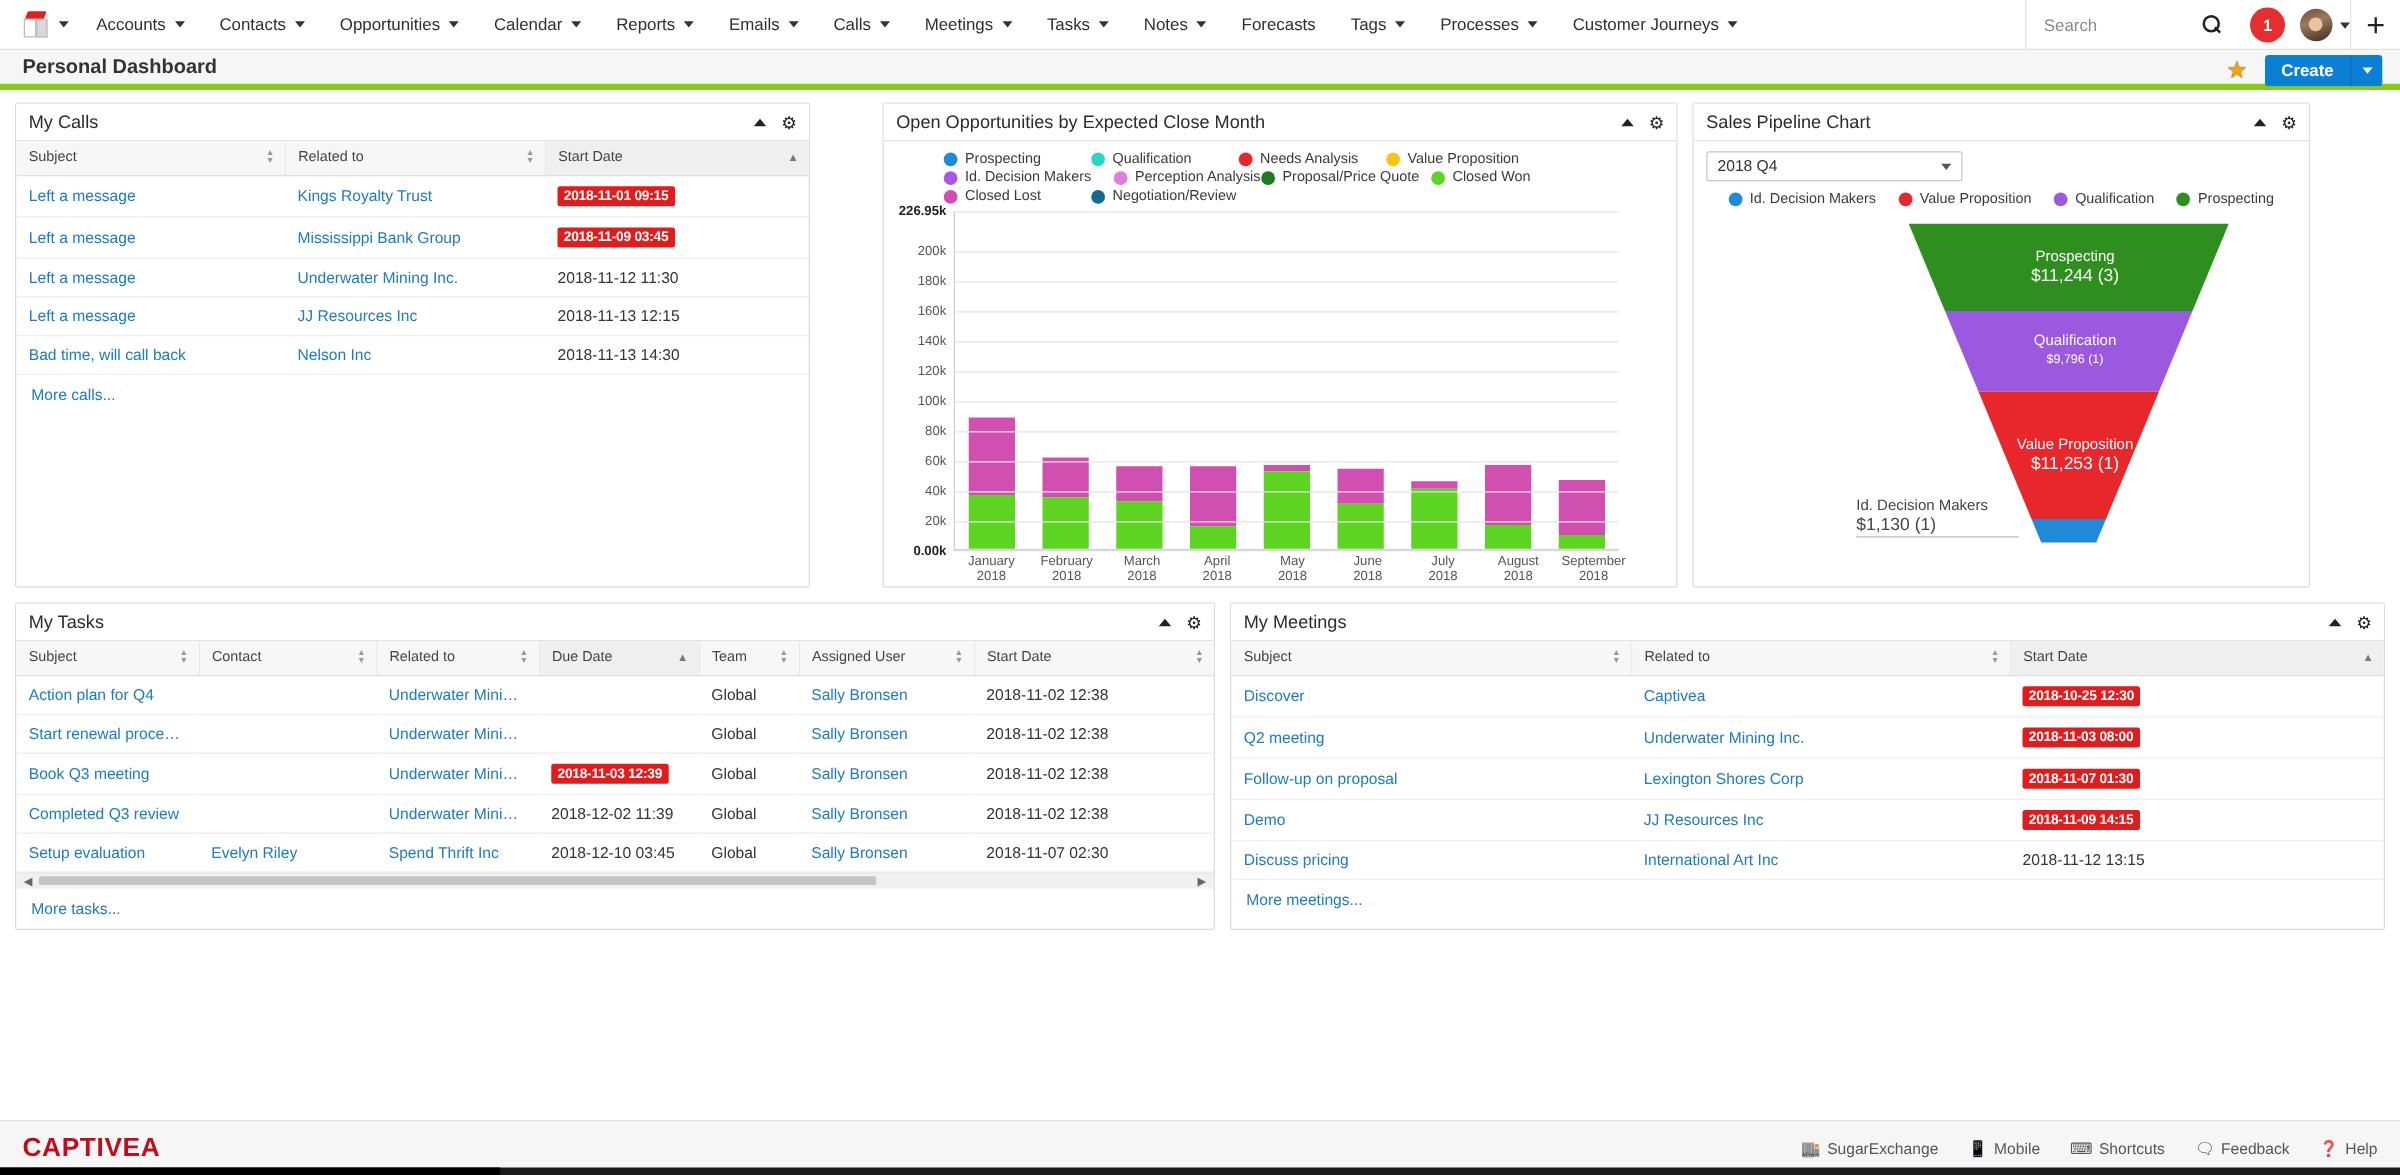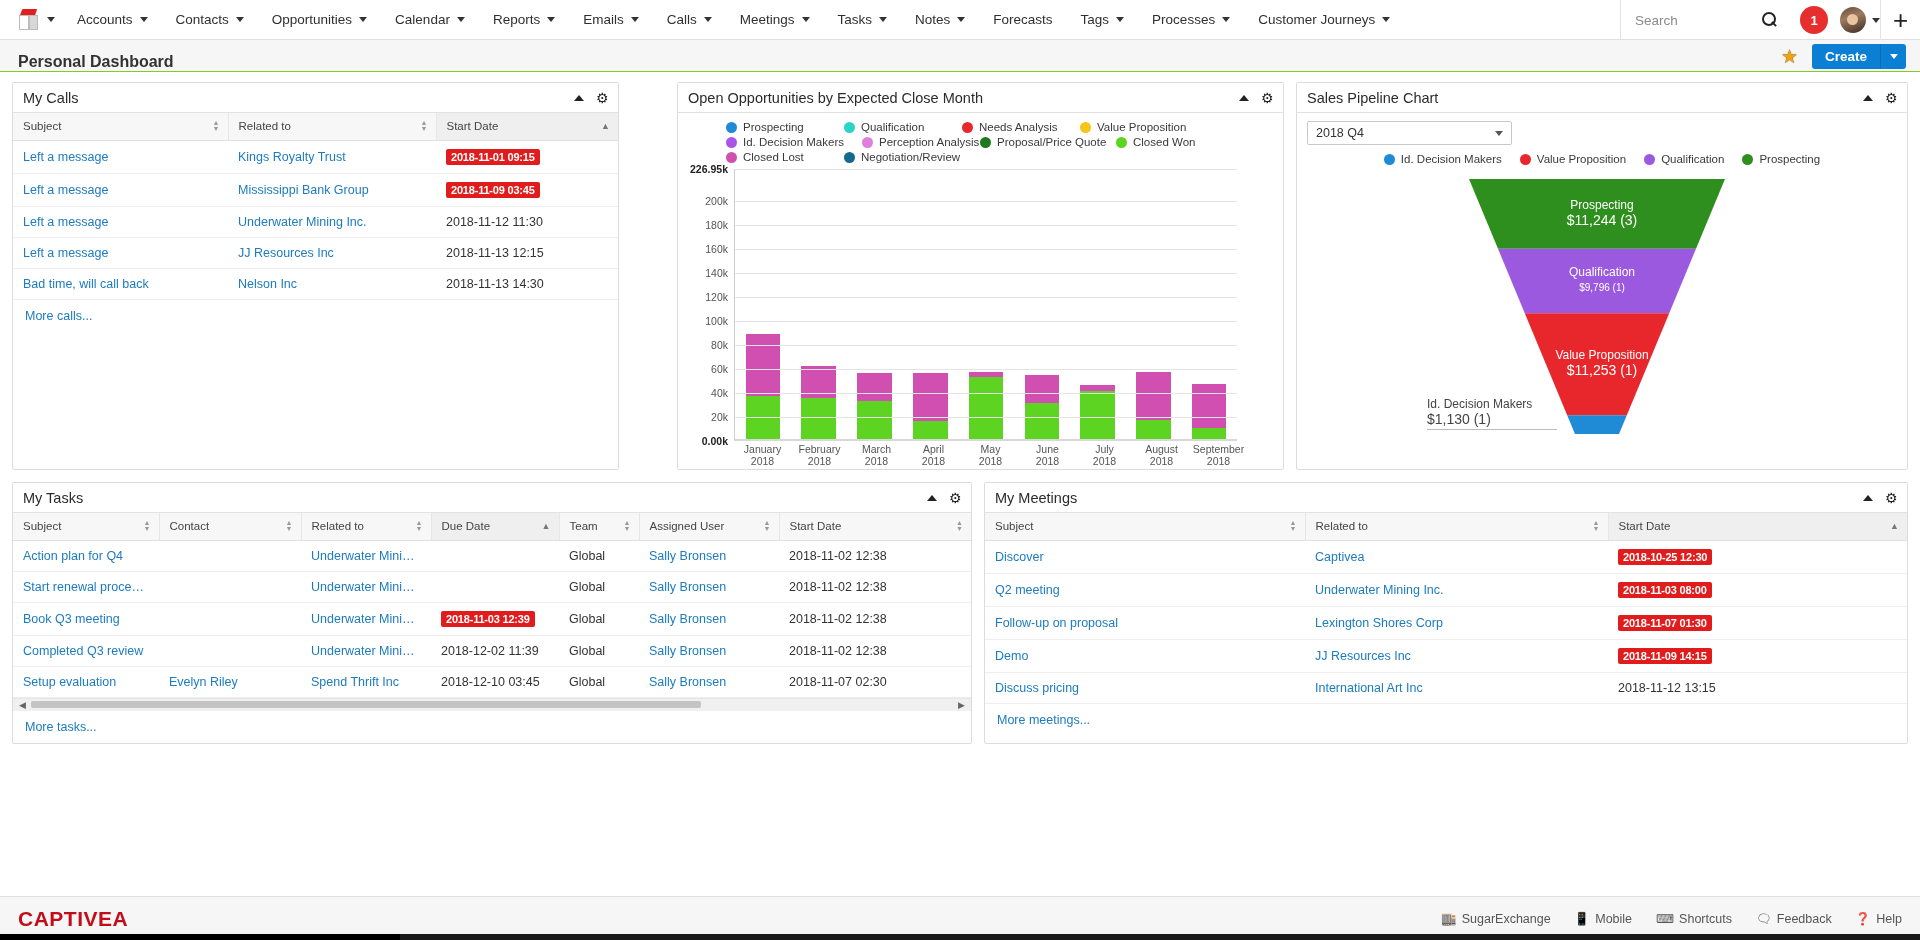--- a/index.html
+++ b/index.html
@@ -43,22 +43,22 @@
      margin:0 12px; cursor:pointer;}
   .avatar-wrap{display:flex;align-items:center;gap:6px;cursor:pointer;}
   .avatar{width:26px;height:26px;border-radius:50%;overflow:hidden;
      background:linear-gradient(160deg,#6b4b3a 0%,#9c7a5f 40%,#3b2a22 100%); position:relative;}
   .avatar::after{content:"";position:absolute;width:11px;height:11px;border-radius:50%;
      background:#e8c4a0;top:7px;left:7px;}
   .plus-btn{width:40px;height:40px;display:flex;align-items:center;justify-content:center;
      border-left:1px solid #e3e3e3;cursor:pointer;font-size:26px;color:#222;font-weight:300;
      line-height:1;}
   
-  .titlebar{height:32px;background:#f6f6f6;border-bottom:1px solid #84cc16;
-     display:flex;align-items:flex-end;padding:0 18px;position:relative;}
+  .titlebar{height:32px;background:#f6f6f6;border-bottom:5px solid #84cc16;
+     display:flex;align-items:center;padding:0 18px;position:relative;}
   .page-title{font-size:16px;font-weight:bold;color:#323232;}
   .titlebar-right{position:absolute;right:14px;top:0;height:32px;display:flex;align-items:center;gap:14px;}
   .star{color:#f0a30a;font-size:19px;cursor:pointer;line-height:1;text-shadow:0 0 1px #333;}
   .create-btn{display:flex;height:25px;border-radius:3px;overflow:hidden;cursor:pointer;}
   .create-main{background:#0b7fd4;color:#fff;font-size:13.5px;font-weight:bold;
      padding:0 13px;display:flex;align-items:center;}
   .create-arrow{background:#0b7fd4;border-left:1px solid #0a6cb4;width:26px;
      display:flex;align-items:center;justify-content:center;}
   .create-arrow .caret{border-top-color:#fff;}
   
@@ -452,21 +452,21 @@
             <div>2018</div>
           </div>
           <div class="xl">
             <div>September</div>
             <div>2018</div>
           </div>
         </div>
     </div>
   </div>
 
-  <div class="panel col" style="width:612px;">
+  <div class="panel col" style="width:494px;">
     <div class="panel-head">
       <span class="panel-title">Sales Pipeline Chart</span>
       <span class="panel-actions">
         <span class="chev-up"></span>
         <span class="gear">⚙</span>
       </span>
     </div>
     <div class="selwrap">
       <div class="fakeselect">
         <span>2018 Q4</span>

